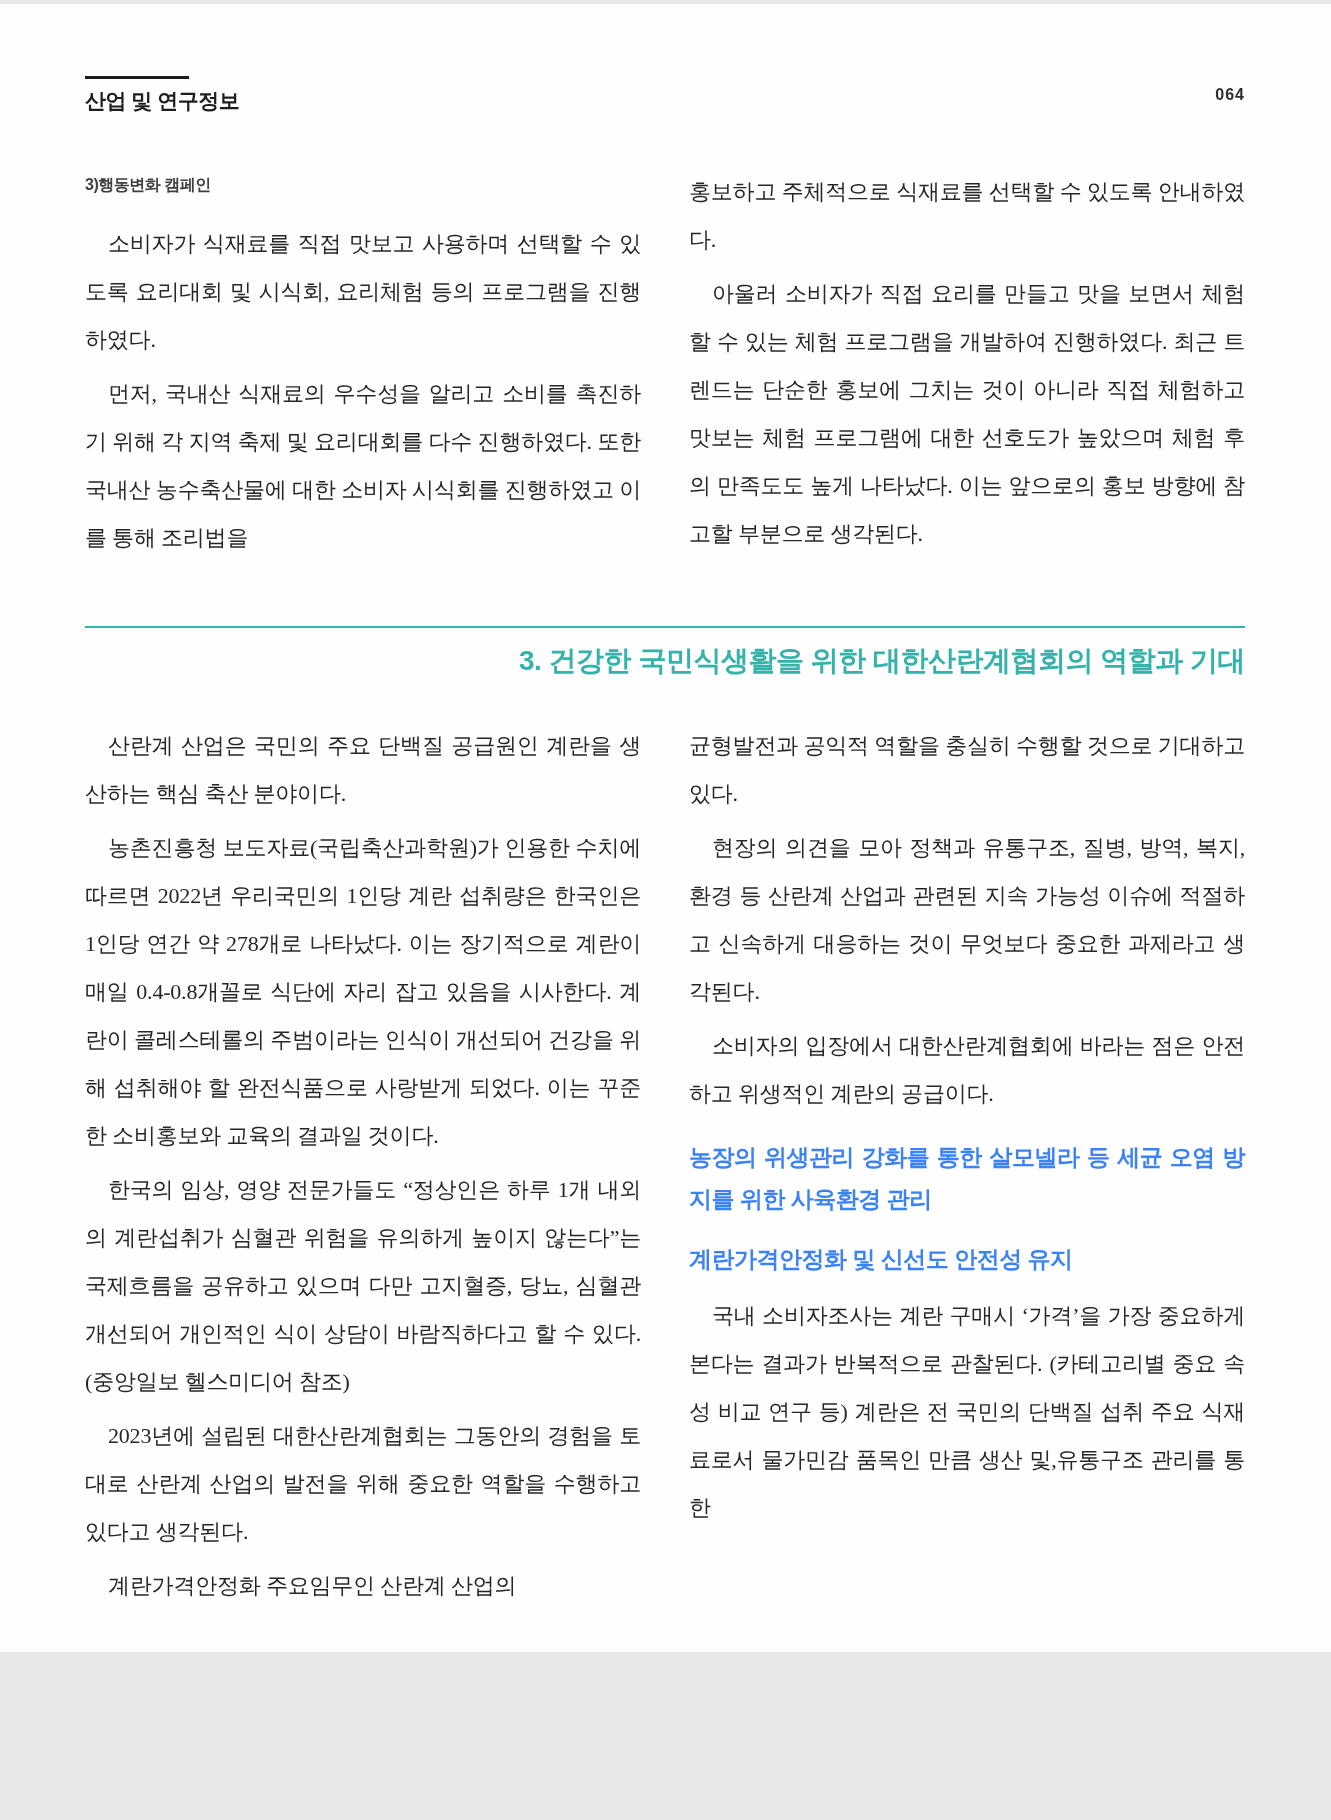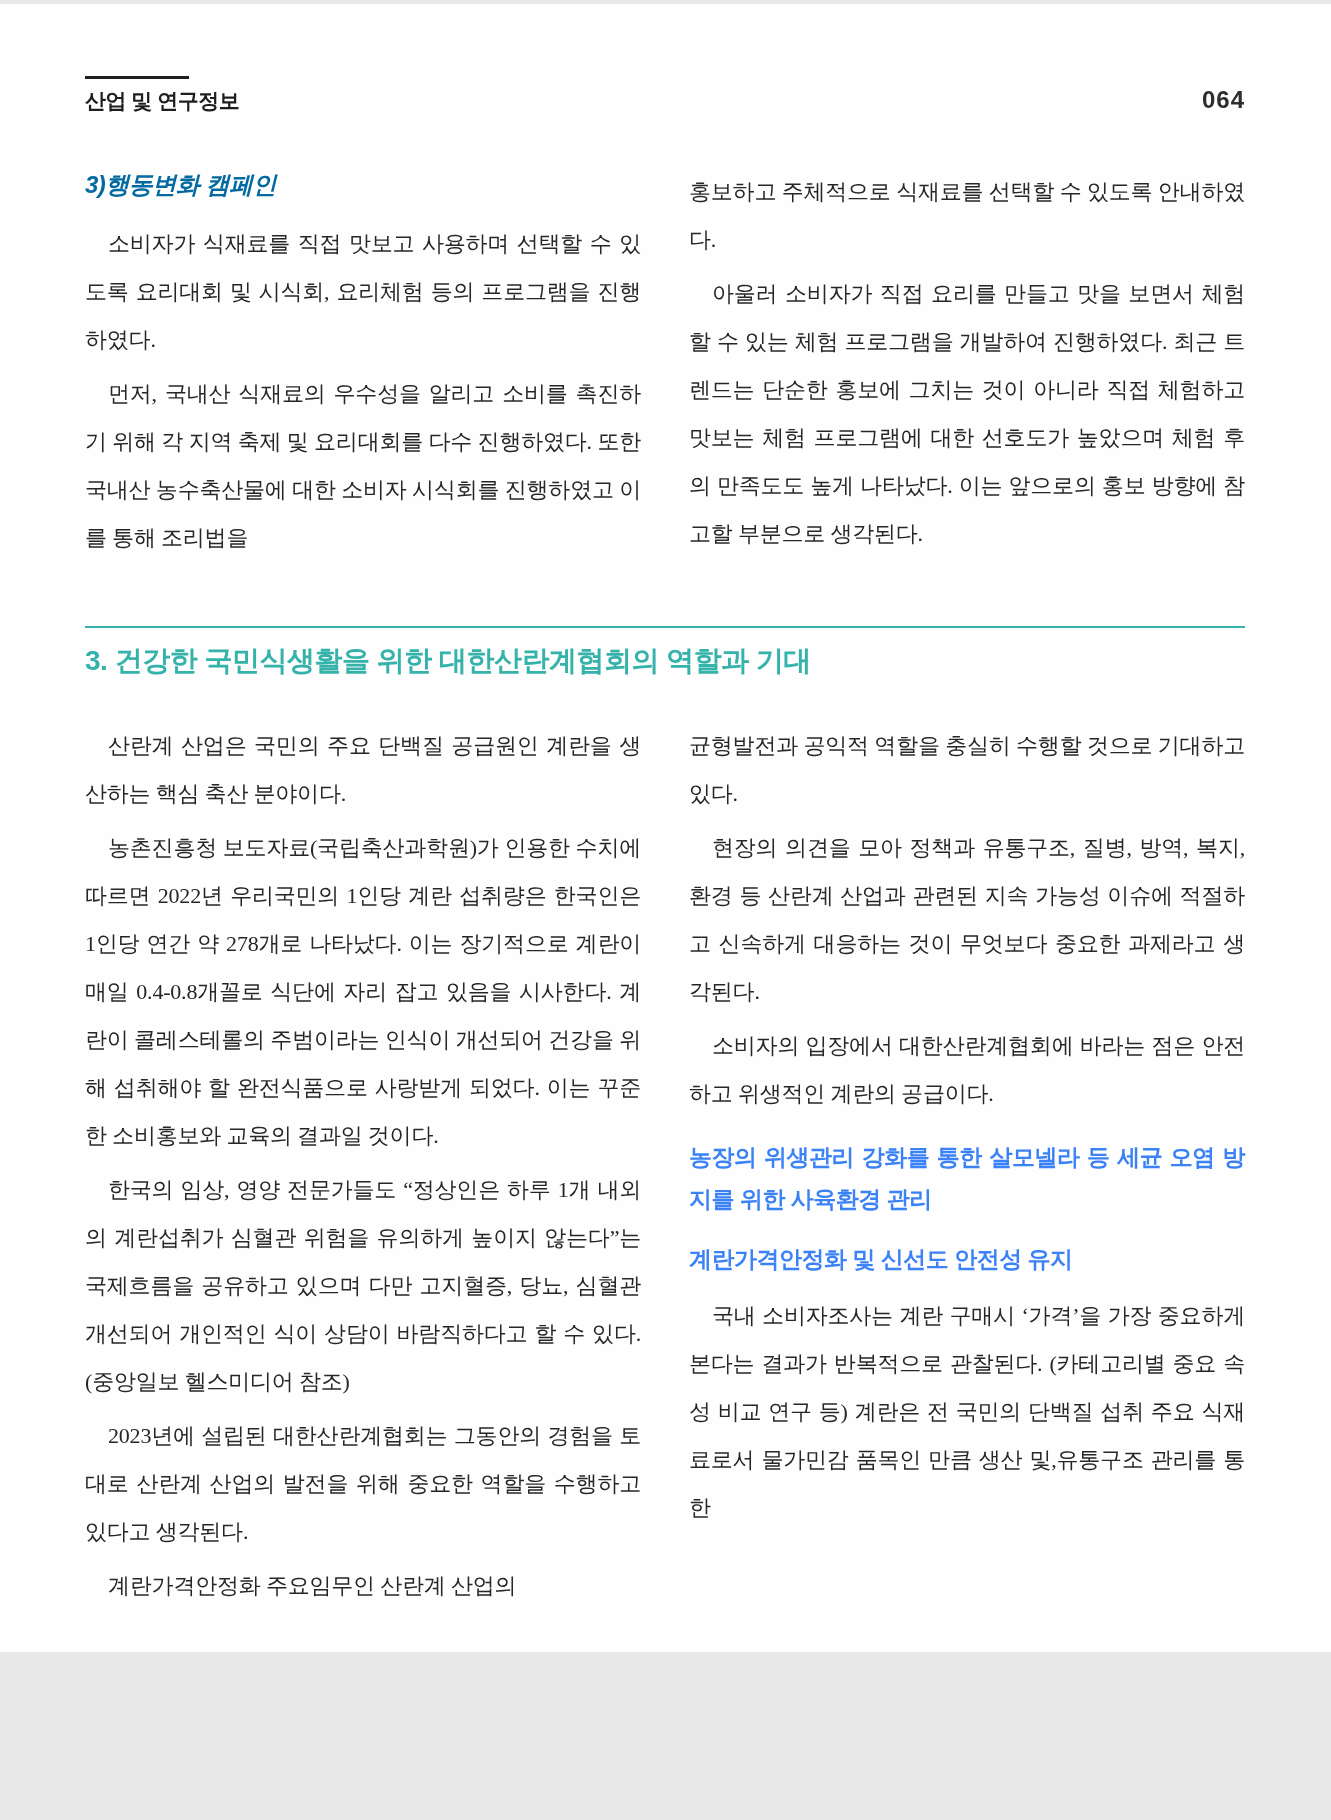--- a/index.html
+++ b/index.html
@@ -16,37 +16,37 @@
   }
   
   .page-header{display:flex;justify-content:space-between;align-items:flex-start;}
   .header-rule{width:104px;height:3px;background:#1d1d1d;margin-bottom:9px;}
   .header-label{
     font-family:"Liberation Sans","DejaVu Sans",sans-serif;
     font-weight:bold;font-size:21px;line-height:26px;color:#1d1d1d;letter-spacing:-0.5px;
   }
   .page-number{
     font-family:"Liberation Sans","DejaVu Sans",sans-serif;
-    font-weight:600;font-size:24px;color:#2e2e2e;margin-top:10px;letter-spacing:1px;
+    font-weight:600;font-size:16px;color:#2e2e2e;margin-top:10px;letter-spacing:1px;
   }
   
   .two-col{display:flex;gap:48px;}
   .col{flex:1 1 0;min-width:0;}
   .top-section{margin-top:54px;}
   .body-section{margin-top:44px;}
   
   p.body{
     font-size:22px;line-height:48px;margin:0 0 6px 0;
     text-align:justify;letter-spacing:-0.2px;
   }
   p.body.indent{text-indent:23px;}
   p.col-heading{
     font-family:"Liberation Sans","DejaVu Sans",sans-serif;
-    font-weight:bold;font-size:24px;line-height:34px;color:#0369a1;
-    margin:0 0 18px 0;letter-spacing:-0.5px;font-style:italic;
+    font-weight:bold;font-size:16px;line-height:34px;color:#404040;
+    margin:0 0 18px 0;letter-spacing:-0.5px;
   }
   p.subhead{
     font-family:"Liberation Sans","DejaVu Sans",sans-serif;
     font-weight:bold;font-size:23px;line-height:42px;color:#3b82f6;
     margin:18px 0 12px 0;text-align:justify;letter-spacing:-0.5px;
   }
   
   .section-divider{height:0;border-top:2px solid #35b3aa;margin-top:58px;}
   .section-title{
     font-family:"Liberation Sans","DejaVu Sans",sans-serif;
@@ -74,21 +74,21 @@
         <p class="body indent">먼저, 국내산 식재료의 우수성을 알리고 소비를 촉진하기 위해 각 지역 축제 및 요리대회를 다수 진행하였다. 또한 국내산 농수축산물에 대한 소비자 시식회를 진행하였고 이를 통해 조리법을</p>
       </div>
     <div class="col">
         <p class="body">홍보하고 주체적으로 식재료를 선택할 수 있도록 안내하였다.</p>
         <p class="body indent">아울러 소비자가 직접 요리를 만들고 맛을 보면서 체험할 수 있는 체험 프로그램을 개발하여 진행하였다. 최근 트렌드는 단순한 홍보에 그치는 것이 아니라 직접 체험하고 맛보는 체험 프로그램에 대한 선호도가 높았으며 체험 후의 만족도도 높게 나타났다. 이는 앞으로의 홍보 방향에 참고할 부분으로 생각된다.</p>
       </div>
   </section>
 
   <div class="section-divider" style="border-top-color: rgb(53, 179, 170);"></div>
 
-  <h2 class="section-title" style="color: rgb(53, 179, 170);">3. 건강한 국민식생활을 위한 대한산란계협회의 역할과 기대</h2>
+  <h2 class="section-title" style="color: rgb(53, 179, 170); text-align: right;">3. 건강한 국민식생활을 위한 대한산란계협회의 역할과 기대</h2>
 
   <section class="two-col body-section">
     <div class="col">
         <p class="body indent">산란계 산업은 국민의 주요 단백질 공급원인 계란을 생산하는 핵심 축산 분야이다.</p>
         <p class="body indent">농촌진흥청 보도자료(국립축산과학원)가 인용한 수치에 따르면 2022년 우리국민의 1인당 계란 섭취량은 한국인은 1인당 연간 약 278개로 나타났다. 이는 장기적으로 계란이 매일 0.4-0.8개꼴로 식단에 자리 잡고 있음을 시사한다. 계란이 콜레스테롤의 주범이라는 인식이 개선되어 건강을 위해 섭취해야 할 완전식품으로 사랑받게 되었다. 이는 꾸준한 소비홍보와 교육의 결과일 것이다.</p>
         <p class="body indent">한국의 임상, 영양 전문가들도 “정상인은 하루 1개 내외의 계란섭취가 심혈관 위험을 유의하게 높이지 않는다”는 국제흐름을 공유하고 있으며 다만 고지혈증, 당뇨, 심혈관 개선되어 개인적인 식이 상담이 바람직하다고 할 수 있다.(중앙일보 헬스미디어 참조)</p>
         <p class="body indent">2023년에 설립된 대한산란계협회는 그동안의 경험을 토대로 산란계 산업의 발전을 위해 중요한 역할을 수행하고 있다고 생각된다.</p>
         <p class="body indent">계란가격안정화 주요임무인 산란계 산업의</p>
       </div>
     <div class="col">

